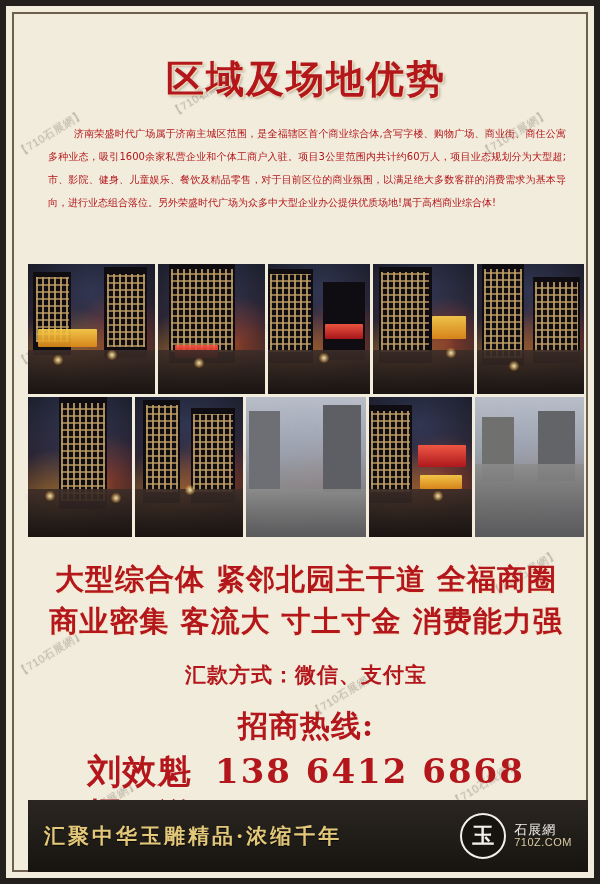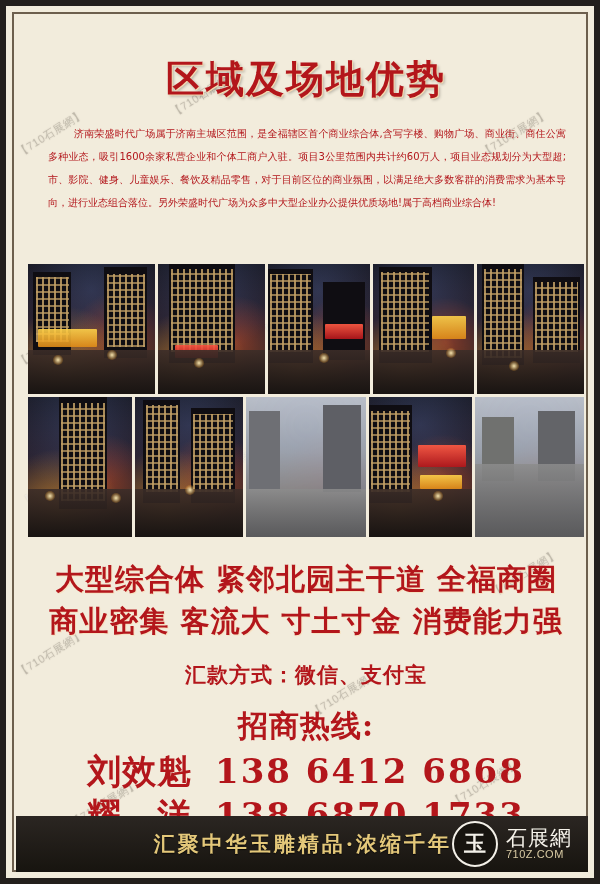--- a/index.html
+++ b/index.html
@@ -201,26 +201,26 @@
     letter-spacing: 1px;
     line-height: 44px;
     white-space: nowrap;
   }
   .contact-row .nm { margin-right: 10px; }
   .contact-row .ph-no { letter-spacing: 2px; }
 
   
   .footer {
     position: absolute;
-    left: 10px; right: 6px; bottom: 6px;
-    height: 56px;
+    left: 22px; right: 6px; bottom: 6px;
+    height: 72px;
     background: linear-gradient(180deg, #2b2622 0%, #17140f 100%);
     display: flex;
     align-items: center;
-    justify-content: flex-end;
+    justify-content: space-between;
     padding: 0 16px;
     box-sizing: border-box;
   }
   .footer-text {
     font-family: "DejaVu Serif", serif;
     font-size: 21px;
     font-weight: bold;
     color: #e4c87a;
     letter-spacing: 3px;
     text-shadow: 0 1px 1px rgba(0,0,0,0.7);
@@ -239,21 +239,21 @@
     align-items: center;
     justify-content: center;
     color: #f3f0e8;
     font-family: "DejaVu Serif", serif;
     font-size: 22px;
     font-weight: bold;
   }
   .brand-txt { text-align: left; line-height: 1.05; }
   .brand-name {
     font-family: "DejaVu Serif", serif;
-    font-size: 21px;
+    font-size: 13px;
     color: #f5f2ea;
     letter-spacing: 1px;
   }
   .brand-url {
     font-family: "Liberation Sans", sans-serif;
     font-size: 11px;
     color: #d9cba4;
     letter-spacing: 0.5px;
   }
 </style>

